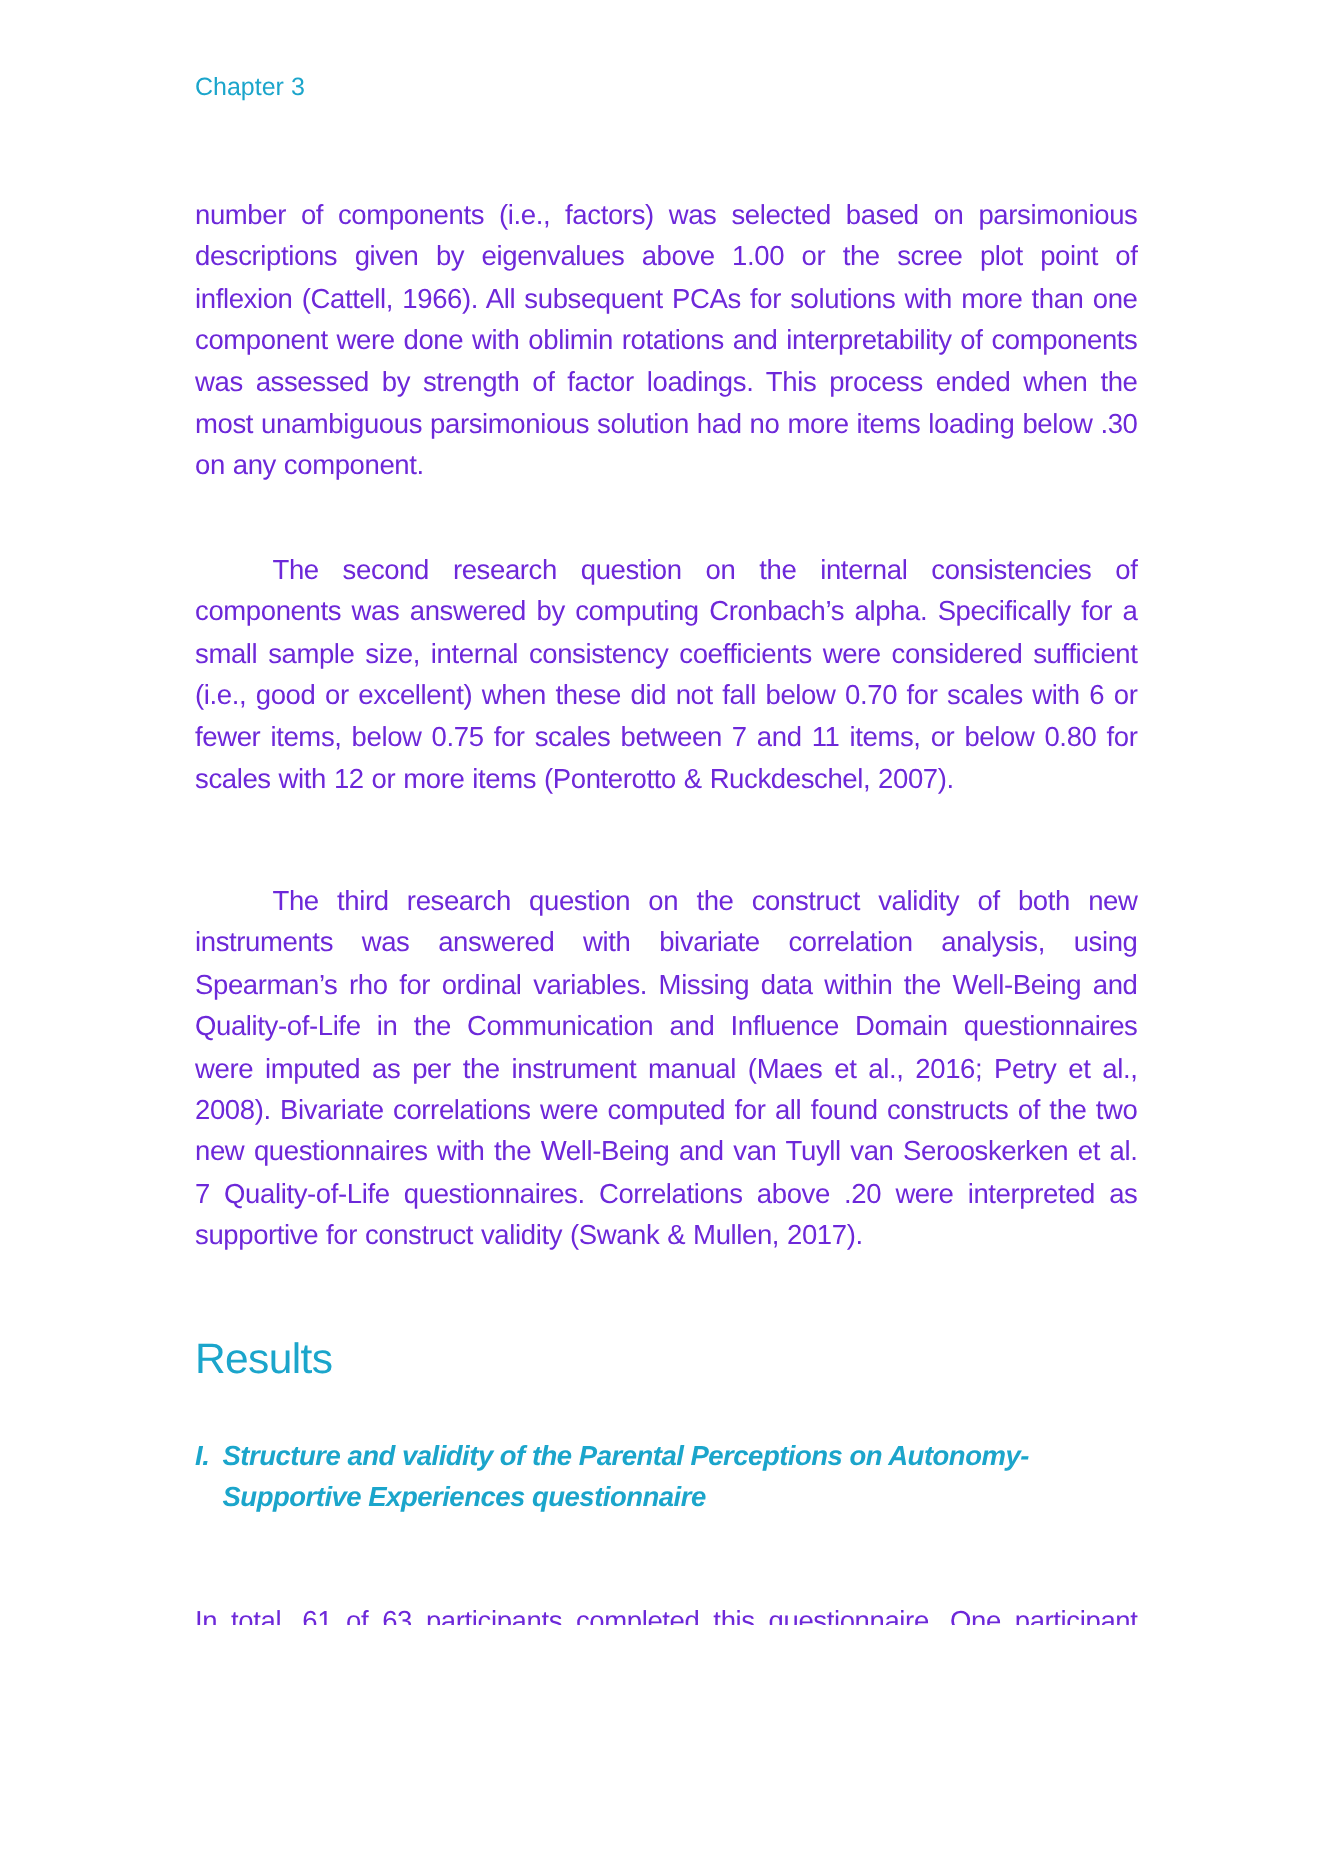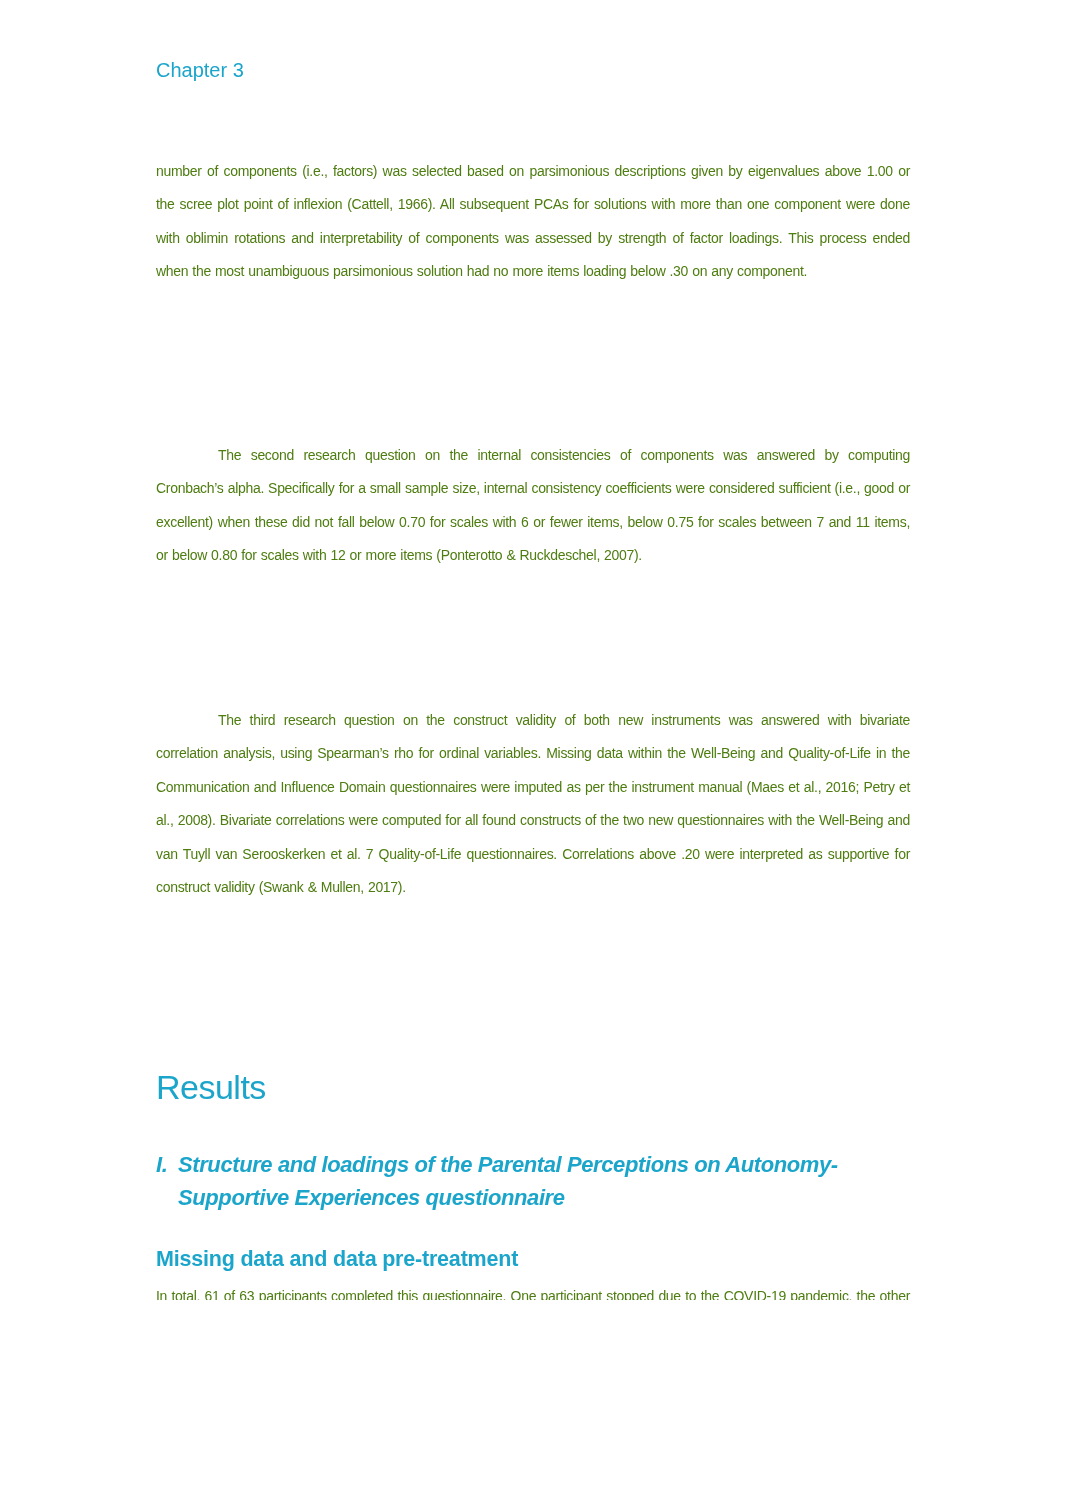--- a/index.html
+++ b/index.html
@@ -18,23 +18,23 @@
   .running-header {
     position: absolute;
     left: 156px;
     top: 59px;
     font-size: 20px;
     color: #1ba5cb;
     letter-spacing: 0;
   }
   .para {
     margin: 0;
-    font-size: 14px;
+    font-size: 22px;
     line-height: 33.4px;
-    color: #4d7c0f;
+    color: #6d28d9;
     letter-spacing: -0.3px;
     text-align: justify;
     text-align-last: left;
     word-spacing: 0.5px;
   }
   .para.indent {
     text-indent: 62px;
     margin-top: 19px;
   }
   .block-p1 { position: absolute; left: 156px; top: 155px; width: 754px; }
@@ -98,22 +98,21 @@
   <p class="para block-p1">number of components (i.e., factors) was selected based on parsimonious descriptions given by eigenvalues above 1.00 or the scree plot point of inflexion (Cattell, 1966). All subsequent PCAs for solutions with more than one component were done with oblimin rotations and interpretability of components was assessed by strength of factor loadings. This process ended when the most unambiguous parsimonious solution had no more items loading below .30 on any component.</p>
 
   <p class="para indent block-p2">The second research question on the internal consistencies of components was answered by computing Cronbach’s alpha. Specifically for a small sample size, internal consistency coefficients were considered sufficient (i.e., good or excellent) when these did not fall below 0.70 for scales with 6 or fewer items, below 0.75 for scales between 7 and 11 items, or below 0.80 for scales with 12 or more items (Ponterotto &amp; Ruckdeschel, 2007).</p>
 
   <p class="para indent block-p3">The third research question on the construct validity of both new instruments was answered with bivariate correlation analysis, using Spearman’s rho for ordinal variables. Missing data within the Well-Being and Quality-of-Life in the Communication and Influence Domain questionnaires were imputed as per the instrument manual (Maes et al., 2016; Petry et al., 2008). Bivariate correlations were computed for all found constructs of the two new questionnaires with the Well-Being and van Tuyll van Serooskerken et al. 7 Quality-of-Life questionnaires. Correlations above .20 were interpreted as supportive for construct validity (Swank &amp; Mullen, 2017).</p>
 
   <h1 class="results-heading">Results</h1>
 
   <div class="subsection">
     <span class="num">I.</span>
-    <span class="title">Structure and loadings of the Parental Perceptions on Autonomy-Supportive Experiences questionnaire</span>
+    <span class="title">Structure and validity of the Parental Perceptions on Autonomy-Supportive Experiences questionnaire</span>
   </div>
 
-  <h3 class="subheading">Missing data and data pre-treatment</h3>
 
   <p class="para block-p4">In total, 61 of 63 participants completed this questionnaire. One participant stopped due to the COVID-19 pandemic, the other withdrew without giving</p>
 
   <div class="page-number">74</div>
 
 </div>
 
 </body></html>

